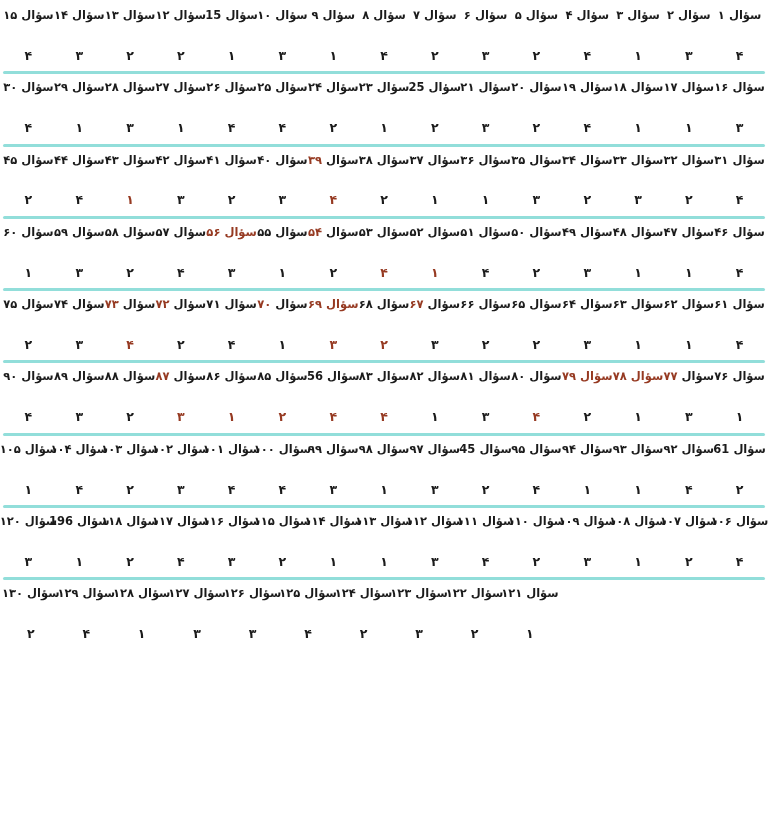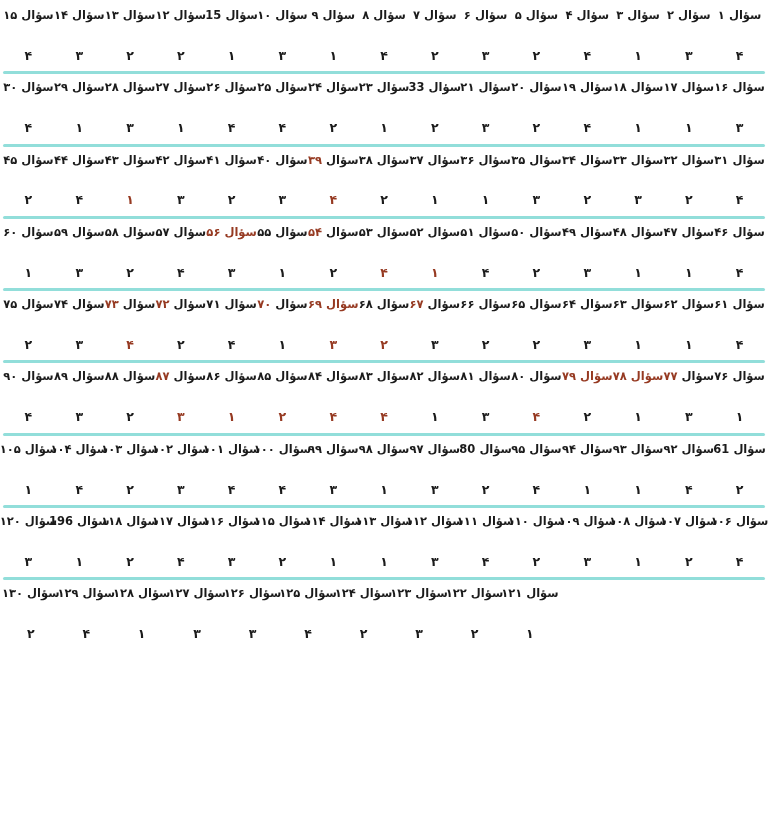--- a/index.html
+++ b/index.html
@@ -146,21 +146,21 @@
     <div class="q-label"><span class="q-word">سؤال</span> <span class="q-num">۲۰</span></div>
     <div class="answer">۲</div>
   </div>
 
   <div class="cell">
     <div class="q-label"><span class="q-word">سؤال</span> <span class="q-num">۲۱</span></div>
     <div class="answer">۳</div>
   </div>
 
   <div class="cell">
-    <div class="q-label"><span class="q-word">سؤال</span> <span class="q-num">33</span></div>
+    <div class="q-label"><span class="q-word">سؤال</span> <span class="q-num">25</span></div>
     <div class="answer">۲</div>
   </div>
 
   <div class="cell">
     <div class="q-label"><span class="q-word">سؤال</span> <span class="q-num">۲۳</span></div>
     <div class="answer">۱</div>
   </div>
 
   <div class="cell">
     <div class="q-label"><span class="q-word">سؤال</span> <span class="q-num">۲۴</span></div>
@@ -464,21 +464,21 @@
     <div class="q-label"><span class="q-word">سؤال</span> <span class="q-num">۸۲</span></div>
     <div class="answer">۱</div>
   </div>
 
   <div class="cell">
     <div class="q-label"><span class="q-word">سؤال</span> <span class="q-num">۸۳</span></div>
     <div class="answer red">۴</div>
   </div>
 
   <div class="cell">
-    <div class="q-label"><span class="q-word">سؤال</span> <span class="q-num">۸۴</span></div>
+    <div class="q-label"><span class="q-word">سؤال</span> <span class="q-num">56</span></div>
     <div class="answer red">۴</div>
   </div>
 
   <div class="cell">
     <div class="q-label"><span class="q-word">سؤال</span> <span class="q-num">۸۵</span></div>
     <div class="answer red">۲</div>
   </div>
 
   <div class="cell">
     <div class="q-label"><span class="q-word">سؤال</span> <span class="q-num">۸۶</span></div>
@@ -526,21 +526,21 @@
     <div class="q-label"><span class="q-word">سؤال</span> <span class="q-num">۹۴</span></div>
     <div class="answer">۱</div>
   </div>
 
   <div class="cell">
     <div class="q-label"><span class="q-word">سؤال</span> <span class="q-num">۹۵</span></div>
     <div class="answer">۴</div>
   </div>
 
   <div class="cell">
-    <div class="q-label"><span class="q-word">سؤال</span> <span class="q-num">80</span></div>
+    <div class="q-label"><span class="q-word">سؤال</span> <span class="q-num">45</span></div>
     <div class="answer">۲</div>
   </div>
 
   <div class="cell">
     <div class="q-label"><span class="q-word">سؤال</span> <span class="q-num">۹۷</span></div>
     <div class="answer">۳</div>
   </div>
 
   <div class="cell">
     <div class="q-label"><span class="q-word">سؤال</span> <span class="q-num">۹۸</span></div>

